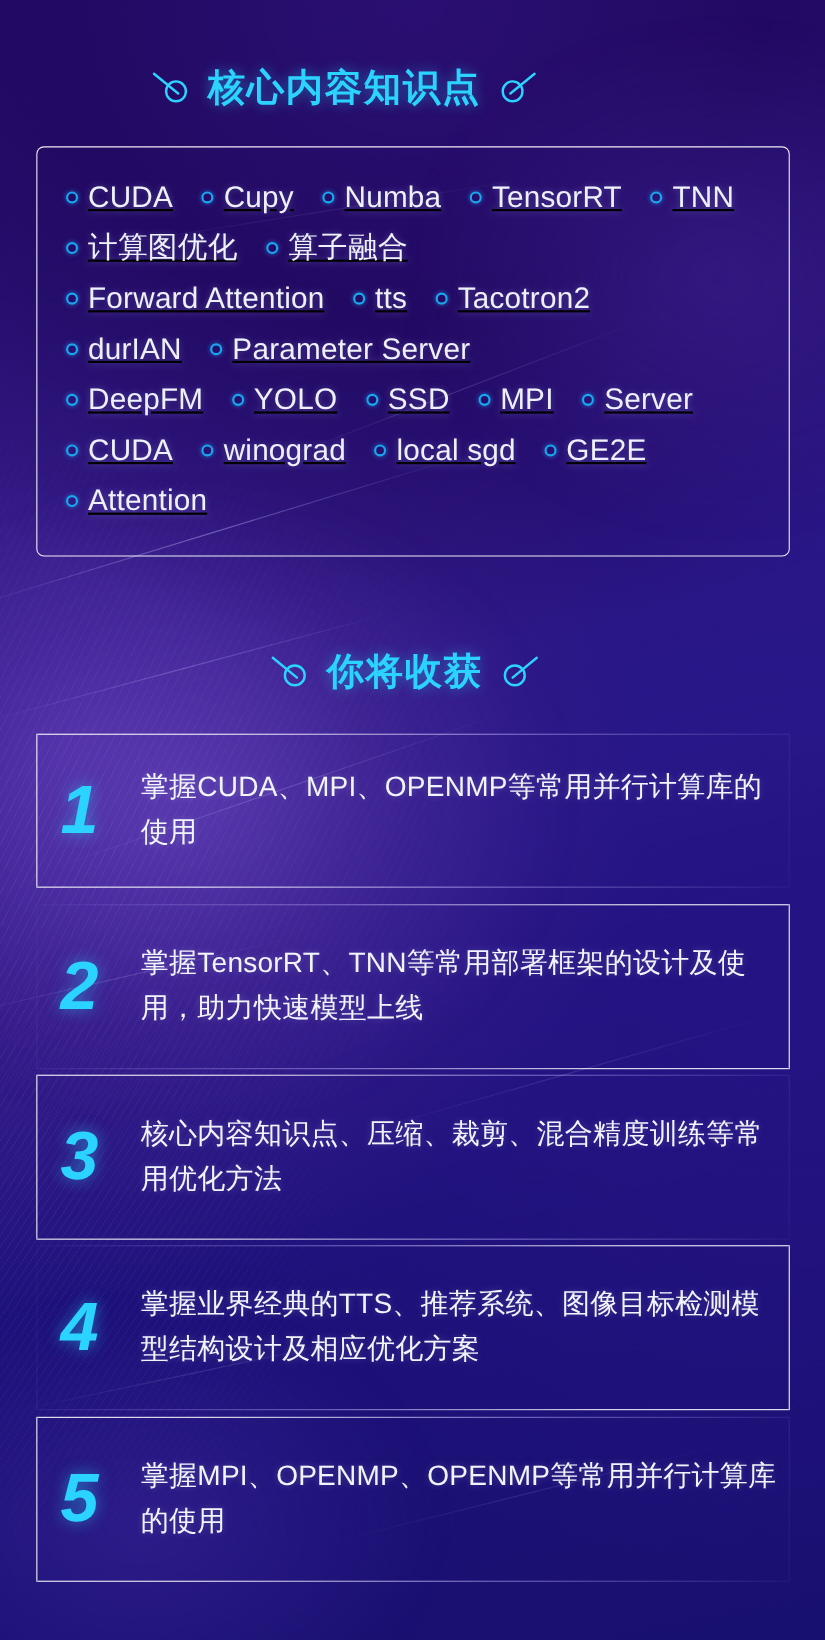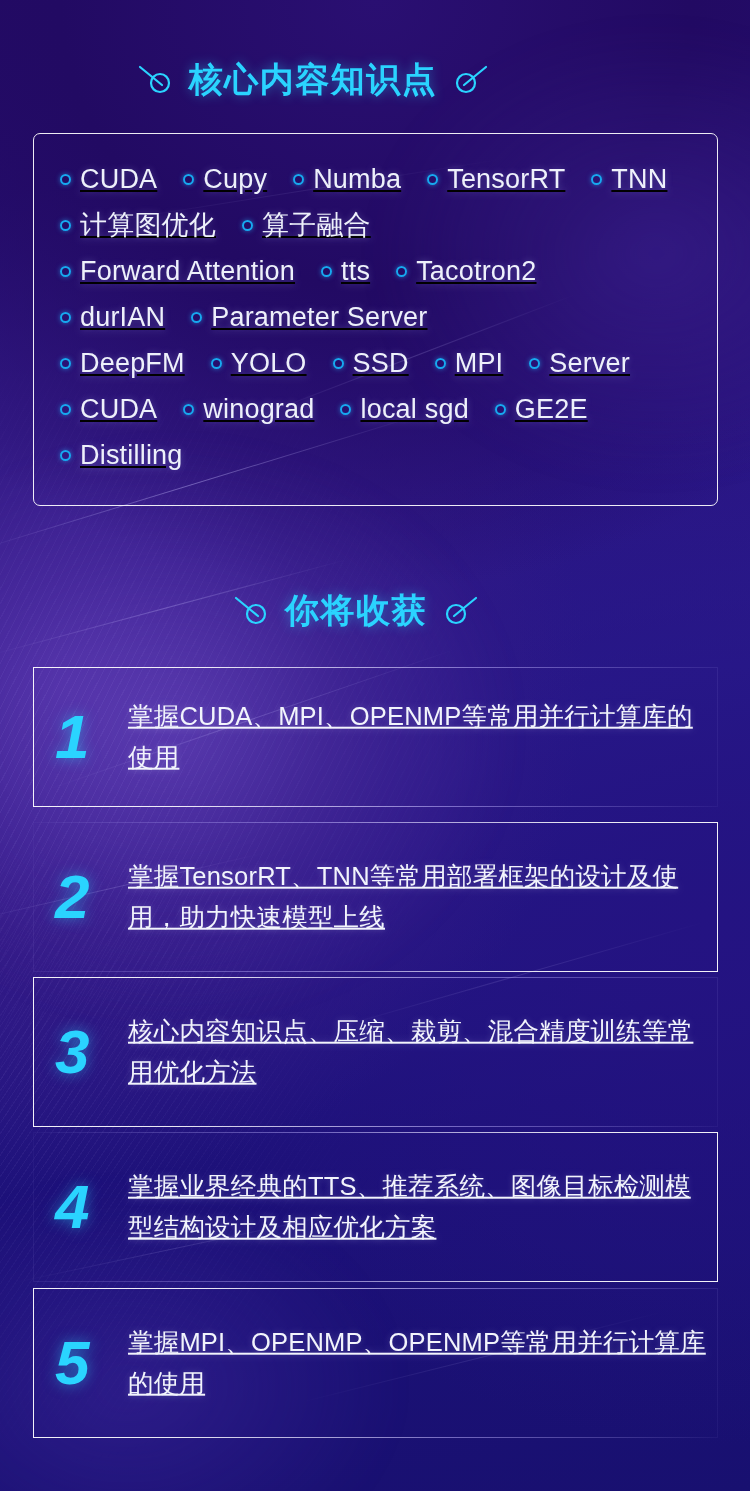--- a/index.html
+++ b/index.html
@@ -76,21 +76,21 @@
     gap:16px;
     color:#2ad4ff;
     font-size:34px; font-weight:700; letter-spacing:1.5px;
     text-shadow:0 0 12px rgba(42,212,255,.45);
   }
   .heading .htext { white-space:nowrap; }
   .mark { width:36px; height:30px; display:block; flex:0 0 auto; }
   .mark.flip { transform:scaleX(-1); }
 
   #heading-core { position:absolute; top:57px; left:4px; width:618px; }
-  #heading-gain { position:absolute; top:588px; left:0; width:712px; }
+  #heading-gain { position:absolute; top:588px; left:12px; width:712px; }
 
   
   .tagbox {
     position:absolute; left:33px; top:133px; width:685px; height:373px;
     border:1.6px solid rgba(255,255,255,.92);
     border-radius:7px;
     padding:22px 26px 0 26px;
     text-decoration:underline;
   }
   .tagrow {
@@ -126,21 +126,20 @@
   .gain-num {
     position:absolute; left:55px; top:50%; transform:translateY(-50%);
     color:#2ad4ff; font-size:62px; font-weight:700; font-style:italic;
     line-height:1; text-shadow:0 0 14px rgba(42,212,255,.5);
   }
   .gain-text {
     position:absolute; left:128px; right:38px; top:50%;
     transform:translateY(-50%);
     color:#f2f4fc; font-size:25.5px; line-height:1.62; letter-spacing:.2px;
     text-shadow:0 0 7px rgba(200,208,255,.26);
-    text-decoration:underline;
   }
 </style>
 </head>
 <body>
 
 <div class="bg">
   <div class="bg-base"></div>
   <div class="bg-glow-b"></div>
   <div class="bg-glow-a"></div>
   <div class="bg-glow-c"></div>
@@ -264,21 +263,21 @@
           <span class="tag-label">local sgd</span>
         </div>
         <div class="tag">
           <span class="ring"></span>
           <span class="tag-label">GE2E</span>
         </div>
       </div>
       <div class="tagrow">
         <div class="tag">
           <span class="ring"></span>
-          <span class="tag-label">Distilling</span>
+          <span class="tag-label">Attention</span>
         </div>
       </div>
     </div>
 
   <div class="heading" id="heading-gain">
     <svg class="mark flip" viewBox="0 0 36 30">
       <circle cx="13" cy="18" r="9" fill="none" stroke="#2ad4ff" stroke-width="2.2"></circle>
       <path d="M11 20 L33 2" fill="none" stroke="#2ad4ff" stroke-width="2.2" stroke-linecap="round"></path>
     </svg>
     <span class="htext">你将收获</span>

